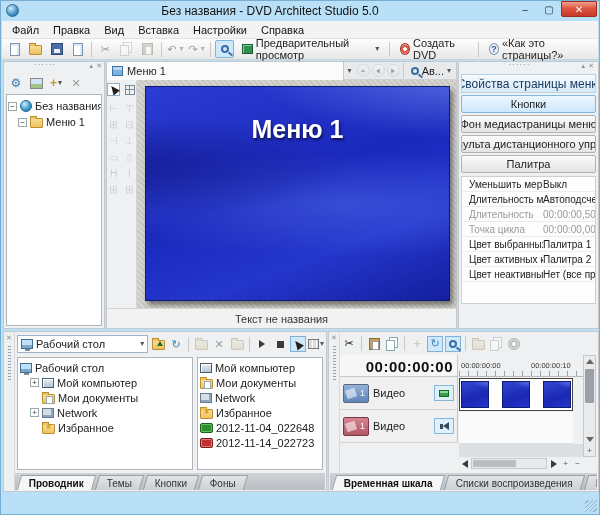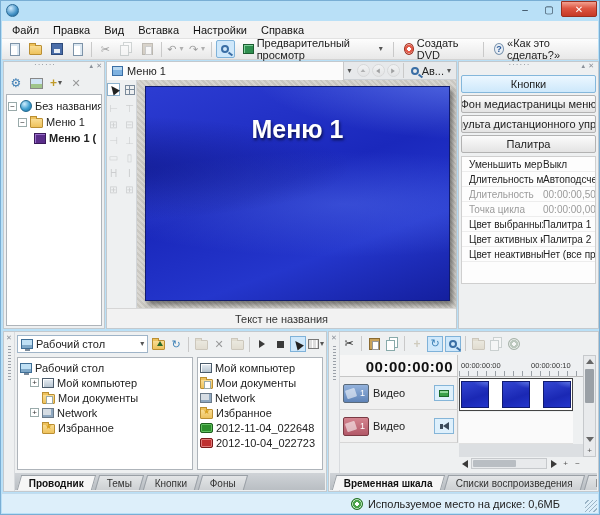--- a/index.html
+++ b/index.html
@@ -158,20 +158,21 @@
   .statusbar{position:absolute;left:1px;right:1px;bottom:1px;height:20px;background:#ddeffa;border-top:1px solid #c2dcee;display:flex;align-items:center;justify-content:flex-end;gap:5px;padding-right:38px;color:#222}
   .resize-grip{position:absolute;right:2px;bottom:2px;width:12px;height:12px;background:repeating-linear-gradient(135deg,transparent 0 2px,#9ab4c6 2px 3px)}
 </style>
 </head>
 <body>
 
 <div class="win">
 
   <div class="titlebar">
     <div class="app-icon"></div>
+    <div class="title-text">Без названия - DVD Architect Studio 5.0</div>
     <div class="win-controls">
       <div class="win-btn">
           <span>–</span>
         </div>
       <div class="win-btn">
           <span>▢</span>
         </div>
       <div class="win-btn close">
           <span>✕</span>
         </div>
@@ -229,21 +230,21 @@
       <span class="caret">▾</span>
     </div>
     <div class="sep"></div>
     <div class="tbtn labeled">
       <div class="i-disc"></div>
       <span>Создать DVD</span>
     </div>
     <div class="sep"></div>
     <div class="tbtn labeled">
       <div class="i-help">?</div>
-      <span>«Как это сделать?»</span>
+      <span>«Как это страницы?»</span>
     </div>
   </div>
 
   <div class="panel lp">
     <div class="grip-row">
       <span class="grip-dots">······</span>
       <span class="grip-btns">
           <span>▴</span>
           <span>✕</span>
         </span>
@@ -267,24 +268,20 @@
       <div class="tree-row">
         <span class="expander">−</span>
         <div class="i-globe"></div>
         <span>Без названия</span>
       </div>
       <div class="tree-row" style="padding-left:10px">
         <span class="expander">−</span>
         <div class="i-folder"></div>
         <span>Меню 1</span>
       </div>
-      <div class="tree-row" style="padding-left:26px;font-weight:bold">
-        <div class="i-menupage"></div>
-        <span>Меню 1 (</span>
-      </div>
     </div>
   </div>
 
   <div class="panel center">
     <div class="tabbar">
       <div class="tab-active">
         <div class="i-tabmenu"></div>
         <span>Меню 1</span>
       </div>
       <span class="caret" style="padding:0 4px">▾</span>
@@ -373,20 +370,21 @@
   </div>
 
   <div class="panel rp">
     <div class="grip-row">
       <span class="grip-dots">······</span>
       <span class="grip-btns">
           <span>▴</span>
           <span>✕</span>
         </span>
     </div>
+    <div class="rp-title">Свойства страницы меню</div>
     <div class="rp-btn active">Кнопки</div>
     <div class="rp-btn">Фон медиастраницы меню</div>
     <div class="rp-btn">Кнопки пульта дистанционного управления</div>
     <div class="rp-btn">Палитра</div>
     <div class="prop-grid">
       <div class="prop-row">
         <span class="pl">Уменьшить мерцан...</span>
         <span class="pv">Выкл</span>
       </div>
       <div class="prop-row">
@@ -502,21 +500,21 @@
             <span class="star">★</span>
           </div>
         <span>Избранное</span>
       </div>
       <div class="x-row">
         <div class="ic-film"></div>
         <span>2012-11-04_022648</span>
       </div>
       <div class="x-row">
         <div class="ic-film red"></div>
-        <span>2012-10-04_022723</span>
+        <span>2012-11-14_022723</span>
       </div>
     </div>
     <div class="tabs">
       <div class="tab active">
           <span>Проводник</span>
         </div>
       <div class="tab">
           <span>Темы</span>
         </div>
       <div class="tab">
@@ -661,19 +659,15 @@
         </div>
       <div class="tab">
           <span>Списки воспроизведения</span>
         </div>
       <div class="tab">
           <span>Компиляция</span>
         </div>
     </div>
   </div>
 
-  <div class="statusbar">
-    <div class="i-disc green"></div>
-    <span>Используемое место на диске: 0,6МБ</span>
-  </div>
   <div class="resize-grip"></div>
 
 </div>
 
 </body></html>

